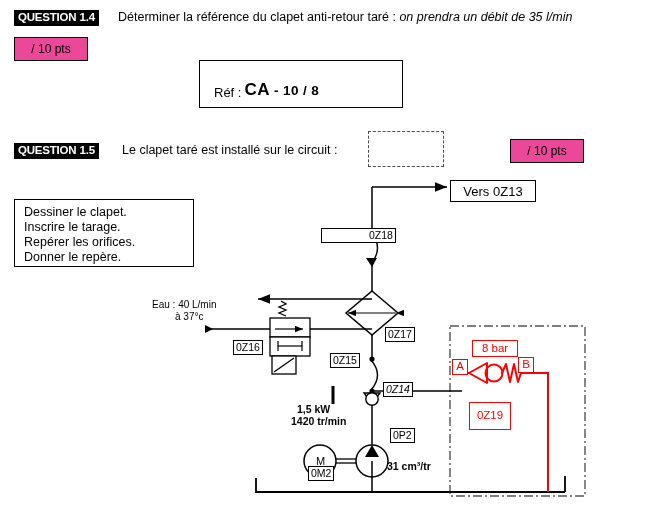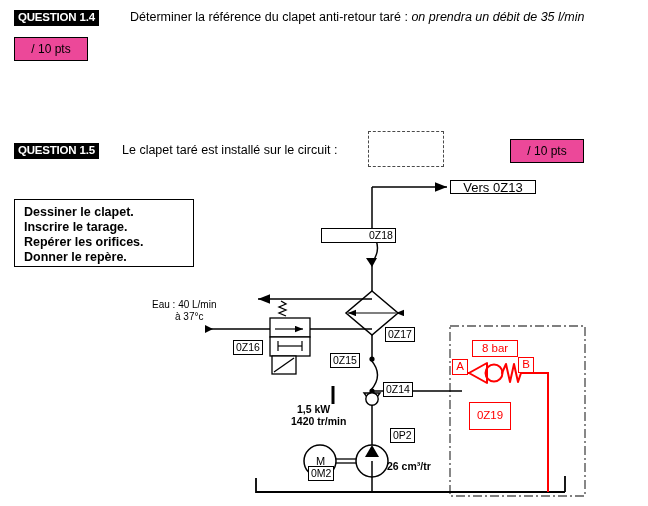--- a/index.html
+++ b/index.html
@@ -76,21 +76,20 @@
     font-weight: bold;
     margin-left: 3px;
     letter-spacing: 0.5px;
   }
   .ref-value .small { font-size: 13.5px; }
 
   
   #instr {
     padding: 5px 12px 0 9px;
     box-sizing: border-box;
-    font-weight: bold;
   }
   #instr div {
     font-size: 12.5px;
     line-height: 15px;
     white-space: nowrap;
   }
 
   .italic-note {
     font-style: italic;
     font-size: 12.5px;
@@ -146,26 +145,32 @@
 
   svg { display: block; overflow: visible; }
 </style>
 </head>
 <body>
 
 <div id="page">
 
   <div class="abs qtag" style="left:14px; top:10px;">QUESTION 1.4</div>
 
-  <div class="abs qtext" style="left:118px; top:11px;margin-left:12px;">
+  <div class="abs qtext" style="left:118px; top:11px;">
     <span>Déterminer la référence du clapet anti-retour taré : </span><i>on prendra un débit de 35 l/min</i>
   </div>
 
   <div class="abs ptsbox" style="left:14px; top:37px; width:72px; height:22px;">/ 10 pts</div>
 
+  <div class="abs solidbox" id="refbox" style="left:199px; top:60px; width:204px; height:48px;">
+    <span class="ref-label">Réf :</span>
+    <span class="ref-value">
+      <span>CA</span><span class="small" style="margin:0 4px;">-</span><span class="small">10</span><span class="small" style="margin:0 4px;">/</span><span class="small">8</span>
+    </span>
+  </div>
 
   <div class="abs qtag" style="left:14px; top:143px;">QUESTION 1.5</div>
 
   <div class="abs qtext" style="left:122px; top:144px;">Le clapet taré est installé sur le circuit :</div>
 
   <div class="abs dashbox" style="left:368px; top:131px; width:76px; height:36px;"></div>
 
   <div class="abs ptsbox" style="left:510px; top:139px; width:72px; height:22px;">/ 10 pts</div>
 
 
@@ -249,45 +254,45 @@
 
     <path d="M487,363 L487,383 L469,373 z" fill="none" stroke="#ff0000" stroke-width="2" stroke-linejoin="round"></path>
 
     <circle cx="494" cy="373" r="8.5" fill="none" stroke="#ff0000" stroke-width="2"></circle>
 
     <polyline points="502,373 506,364 510,382 514,364 518,382 521,373" fill="none" stroke="#ff0000" stroke-width="2" stroke-linejoin="round" stroke-linecap="round"></polyline>
 
     <polyline points="521,373 548,373 548,492" fill="none" stroke="#ff0000" stroke-width="2"></polyline>
   </svg>
 
-  <div class="abs verslbl" style="left:450px; top:180px; width:86px; height:14px;">Vers 0Z13</div>
+  <div class="abs verslbl" style="left:450px; top:180px; width:86px; height:22px;">Vers 0Z13</div>
 
   <div class="abs taglbl" style="left:321px; top:228px;padding-left:47px;">0Z18</div>
 
   <div class="abs taglbl" style="left:385px; top:327px;">0Z17</div>
 
   <div class="abs taglbl" style="left:233px; top:340px;">0Z16</div>
 
   <div class="abs taglbl" style="left:330px; top:353px;">0Z15</div>
 
-  <div class="abs taglbl" style="left:383px; top:382px;">0Z14</div>
+  <div class="abs taglbl" style="left:383px; top:382px;font-style:italic;">0Z14</div>
 
   <div class="abs taglbl" style="left:390px; top:428px;">0P2</div>
 
   <div class="abs taglbl" style="left:308px; top:466px;">0M2</div>
 
   <div class="abs plainlbl" style="left:316px; top:455px; font-size:11px;">M</div>
 
   <div class="abs plainlbl" style="left:152px; top:299px;">Eau : 40 L/min</div>
   <div class="abs plainlbl" style="left:175px; top:311px;">à 37°c</div>
 
   <div class="abs boldlbl" style="left:297px; top:403px;">1,5 kW</div>
   <div class="abs boldlbl" style="left:291px; top:415px;">1420 tr/min</div>
 
-  <div class="abs boldlbl" style="left:387px; top:460px;">26 cm³/tr</div>
+  <div class="abs boldlbl" style="left:387px; top:460px;">31 cm³/tr</div>
 
   <div class="abs redlbl" style="left:472px; top:340px; width:46px; height:17px;">8 bar</div>
 
   <div class="abs redlbl" style="left:452px; top:359px; width:16px; height:16px;">A</div>
 
   <div class="abs redlbl" style="left:518px; top:357px; width:16px; height:16px;">B</div>
 
   <div class="abs redlbl" style="left:469px; top:402px; width:42px; height:28px;">0Z19</div>
 
 </div>

